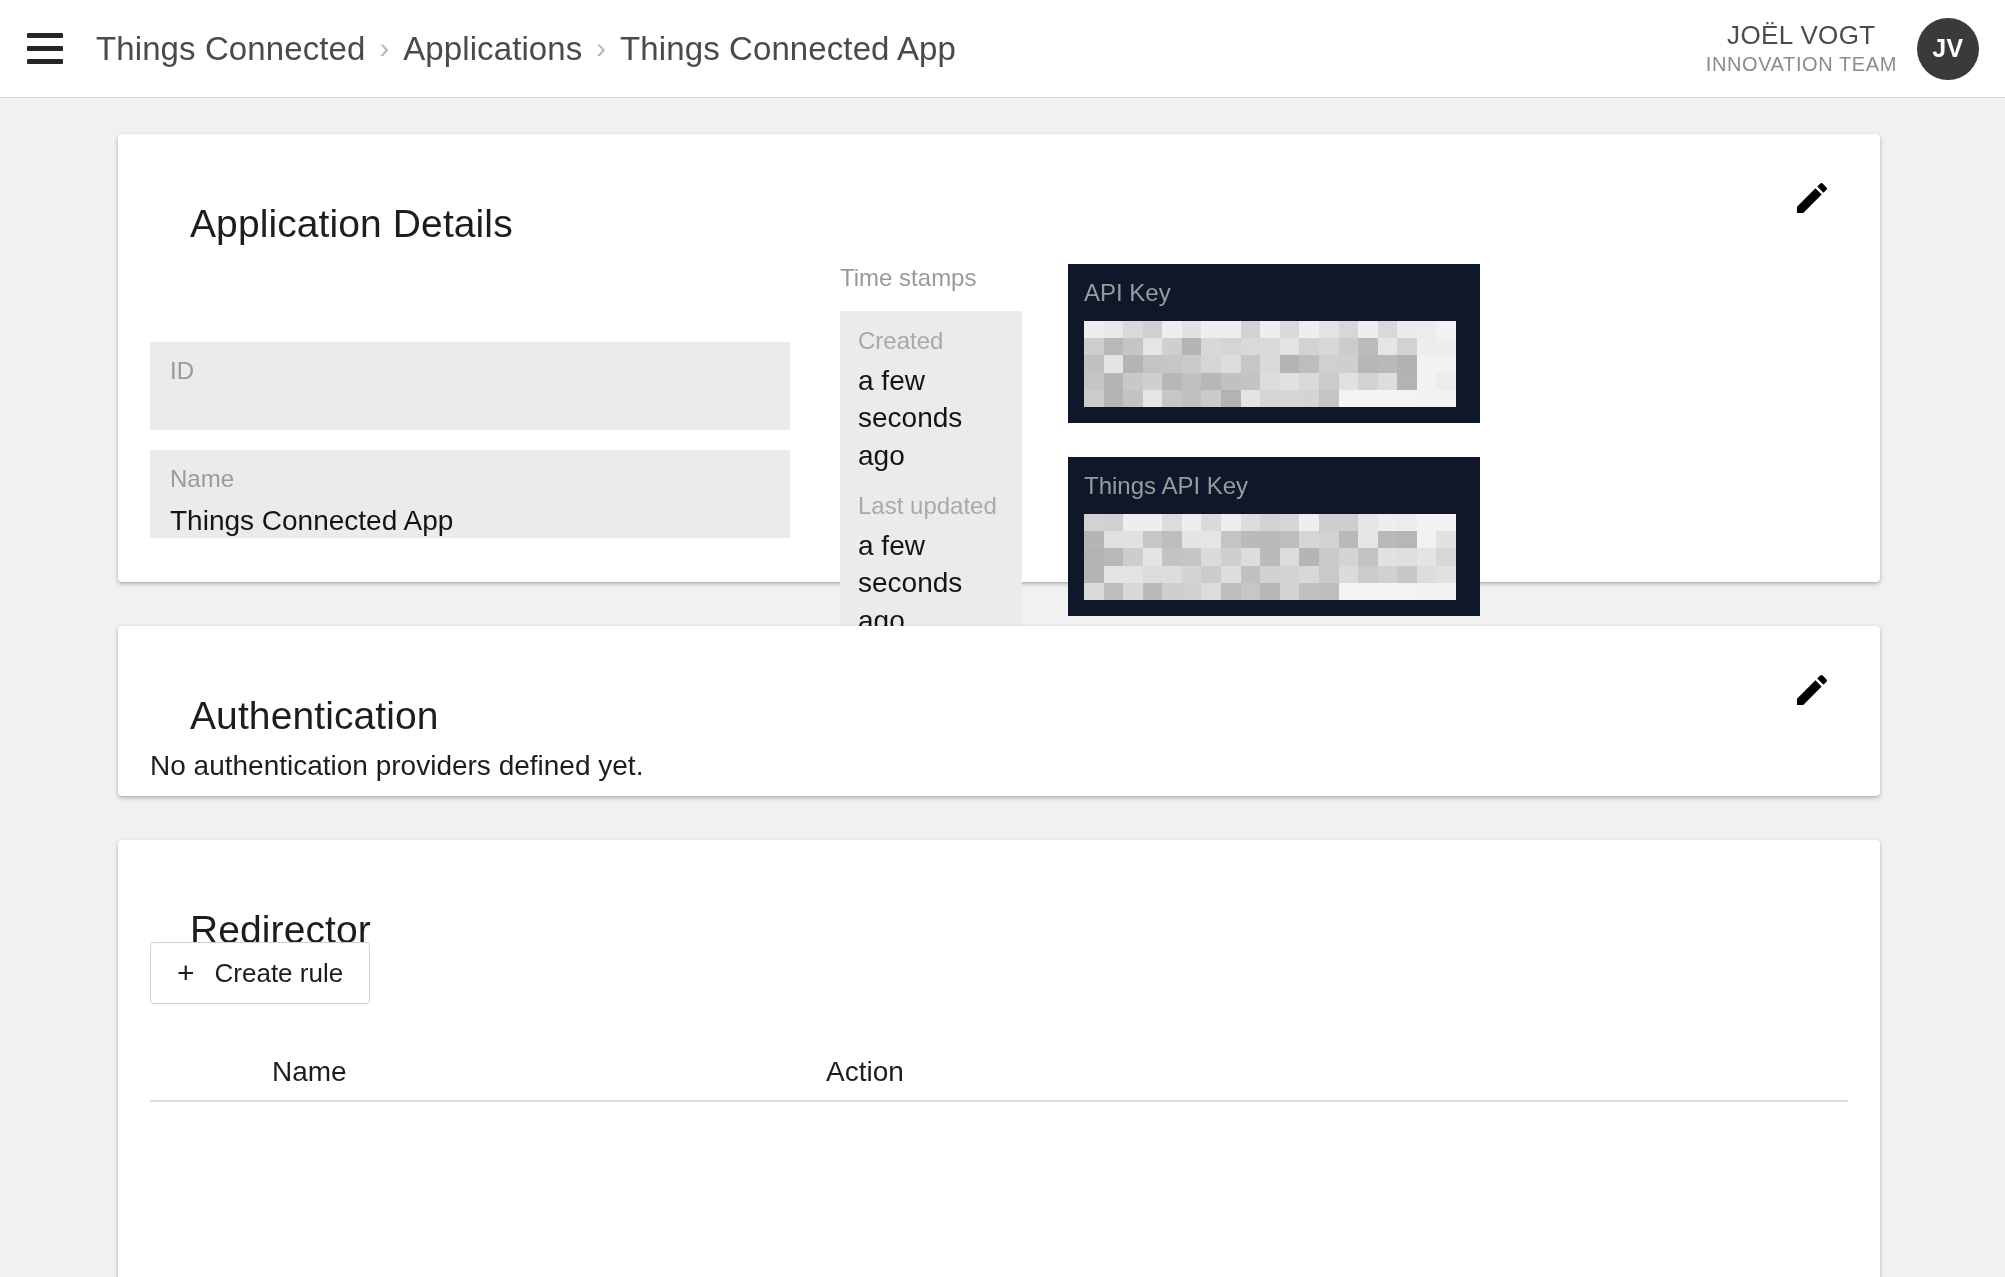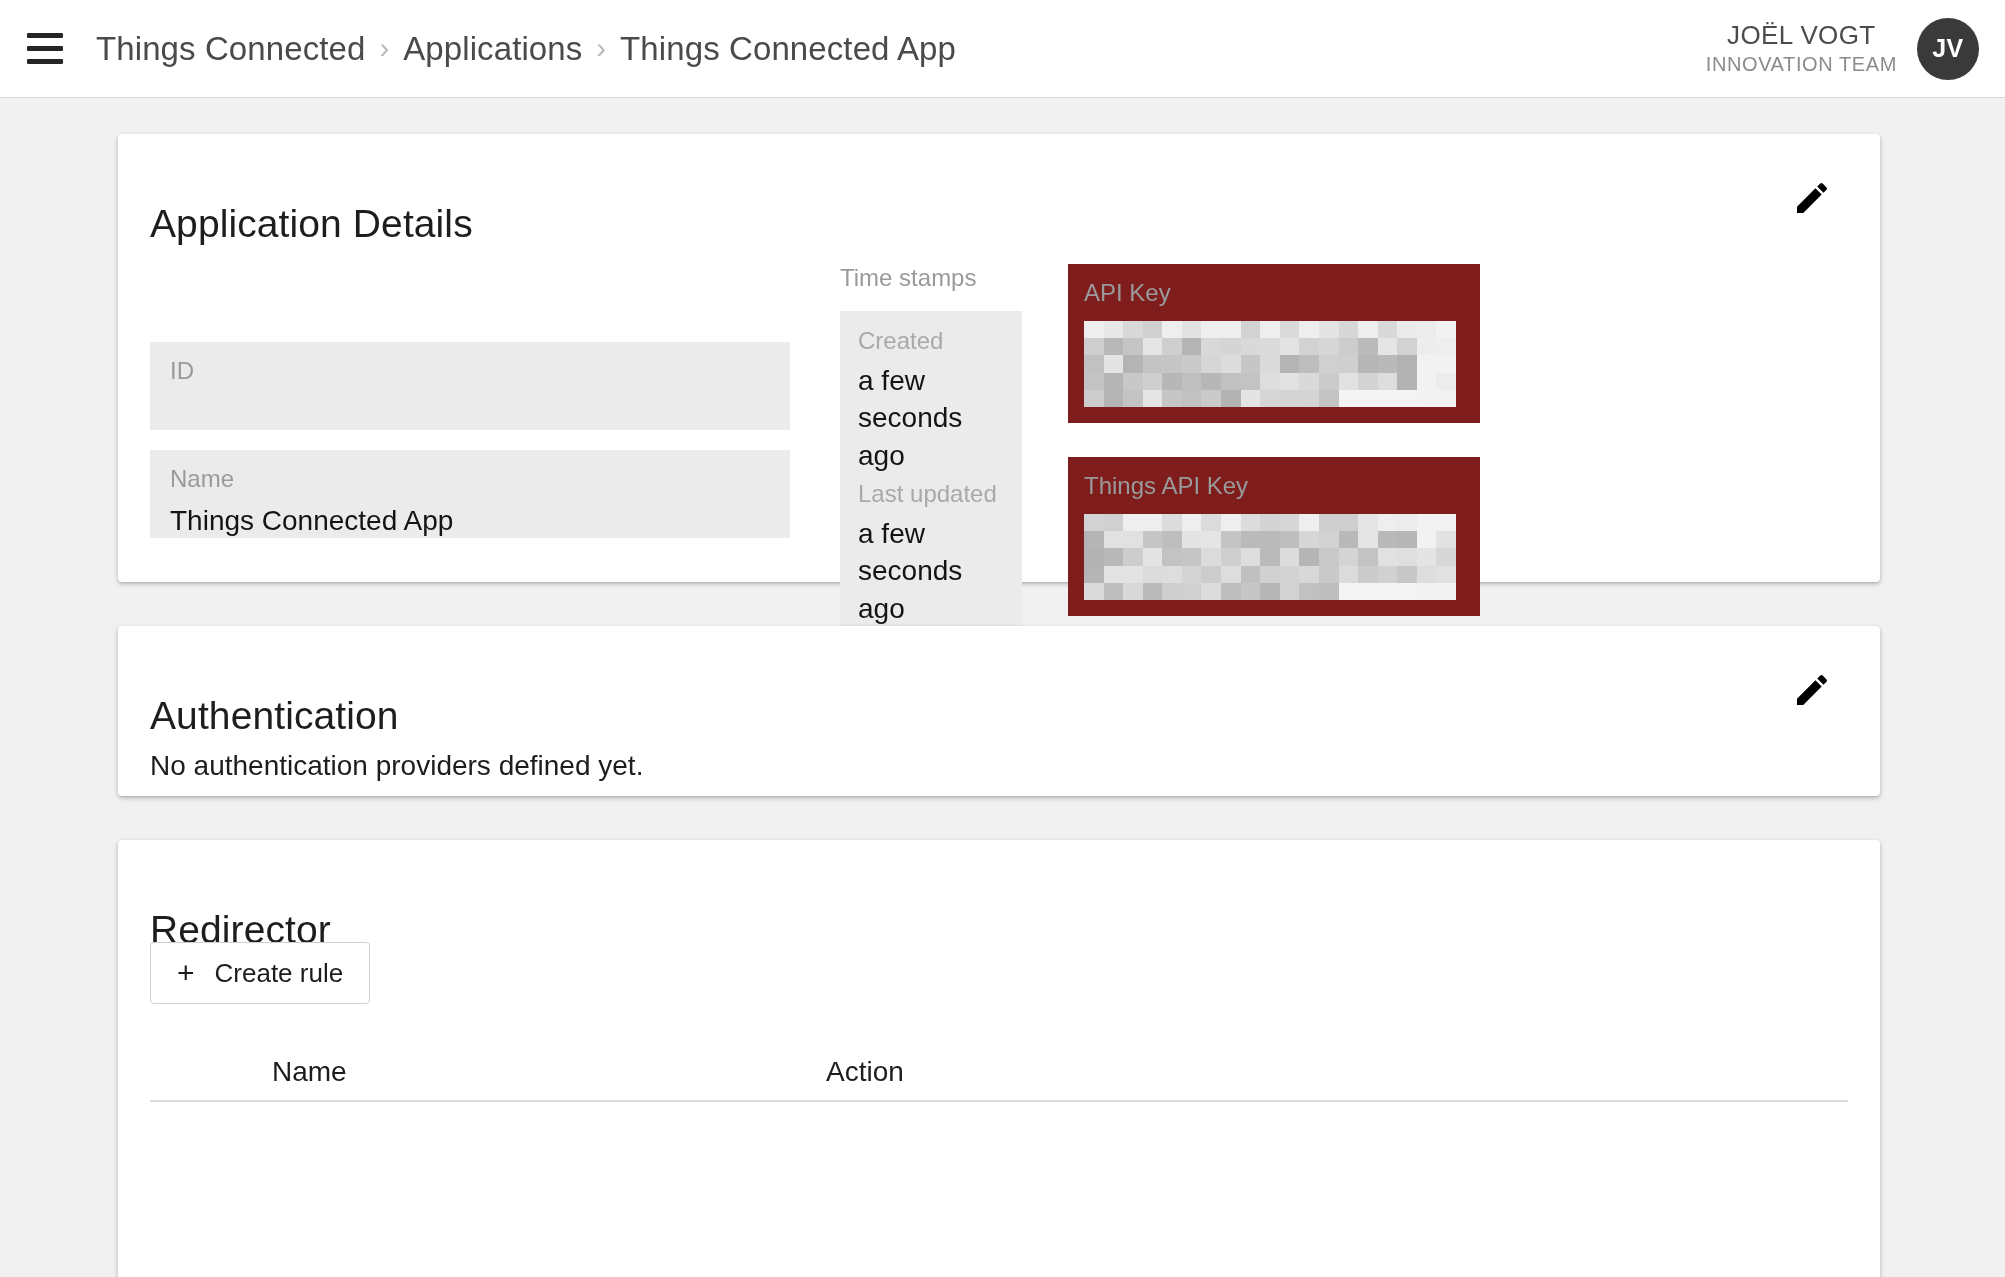--- a/index.html
+++ b/index.html
@@ -94,20 +94,21 @@
     width: 1762px;
     background: #ffffff;
     border-radius: 4px;
     box-shadow: 0 2px 5px rgba(0,0,0,.23), 0 1px 2px rgba(0,0,0,.10);
   }
   .card-title {
     font-size: 39px;
     color: #1d1d1d;
     font-weight: 400;
     letter-spacing: .1px;
+    margin-left: 40px;
   }
   .pencil {
     position: absolute;
     right: 48px;
     width: 40px; height: 40px;
     cursor: pointer;
   }
   .pencil svg { display: block; width: 40px; height: 40px; }
 
   
@@ -148,24 +149,24 @@
   .field-name { position: absolute; left: 0; top: 186px; width: 640px; height: 88px; }
 
   .ts-heading {
     font-size: 24px;
     color: #9a9a9a;
     margin-bottom: 19px;
   }
   .ts-box { background: #ebebeb; padding: 14px 18px 18px 18px; width: 182px; }
   .ts-label { font-size: 24px; color: #a9a9a9; line-height: 1.3; }
   .ts-value { font-size: 28px; color: #141414; line-height: 1.33; margin-top: 6px; }
-  .ts-label.second { margin-top: 4px; }
+  .ts-label.second { margin-top: 16px; }
 
   .key-box {
-    background: #7f1d1d;
+    background: #0f172a;
     padding: 15px 24px 16px 16px;
     margin-bottom: 34px;
   }
   .key-label { font-size: 24px; color: #9a9a9a; margin-bottom: 14px; }
   .redacted {
     height: 86px;
     width: 100%;
     position: relative;
     overflow: hidden;
     background: #d9d9d9;

